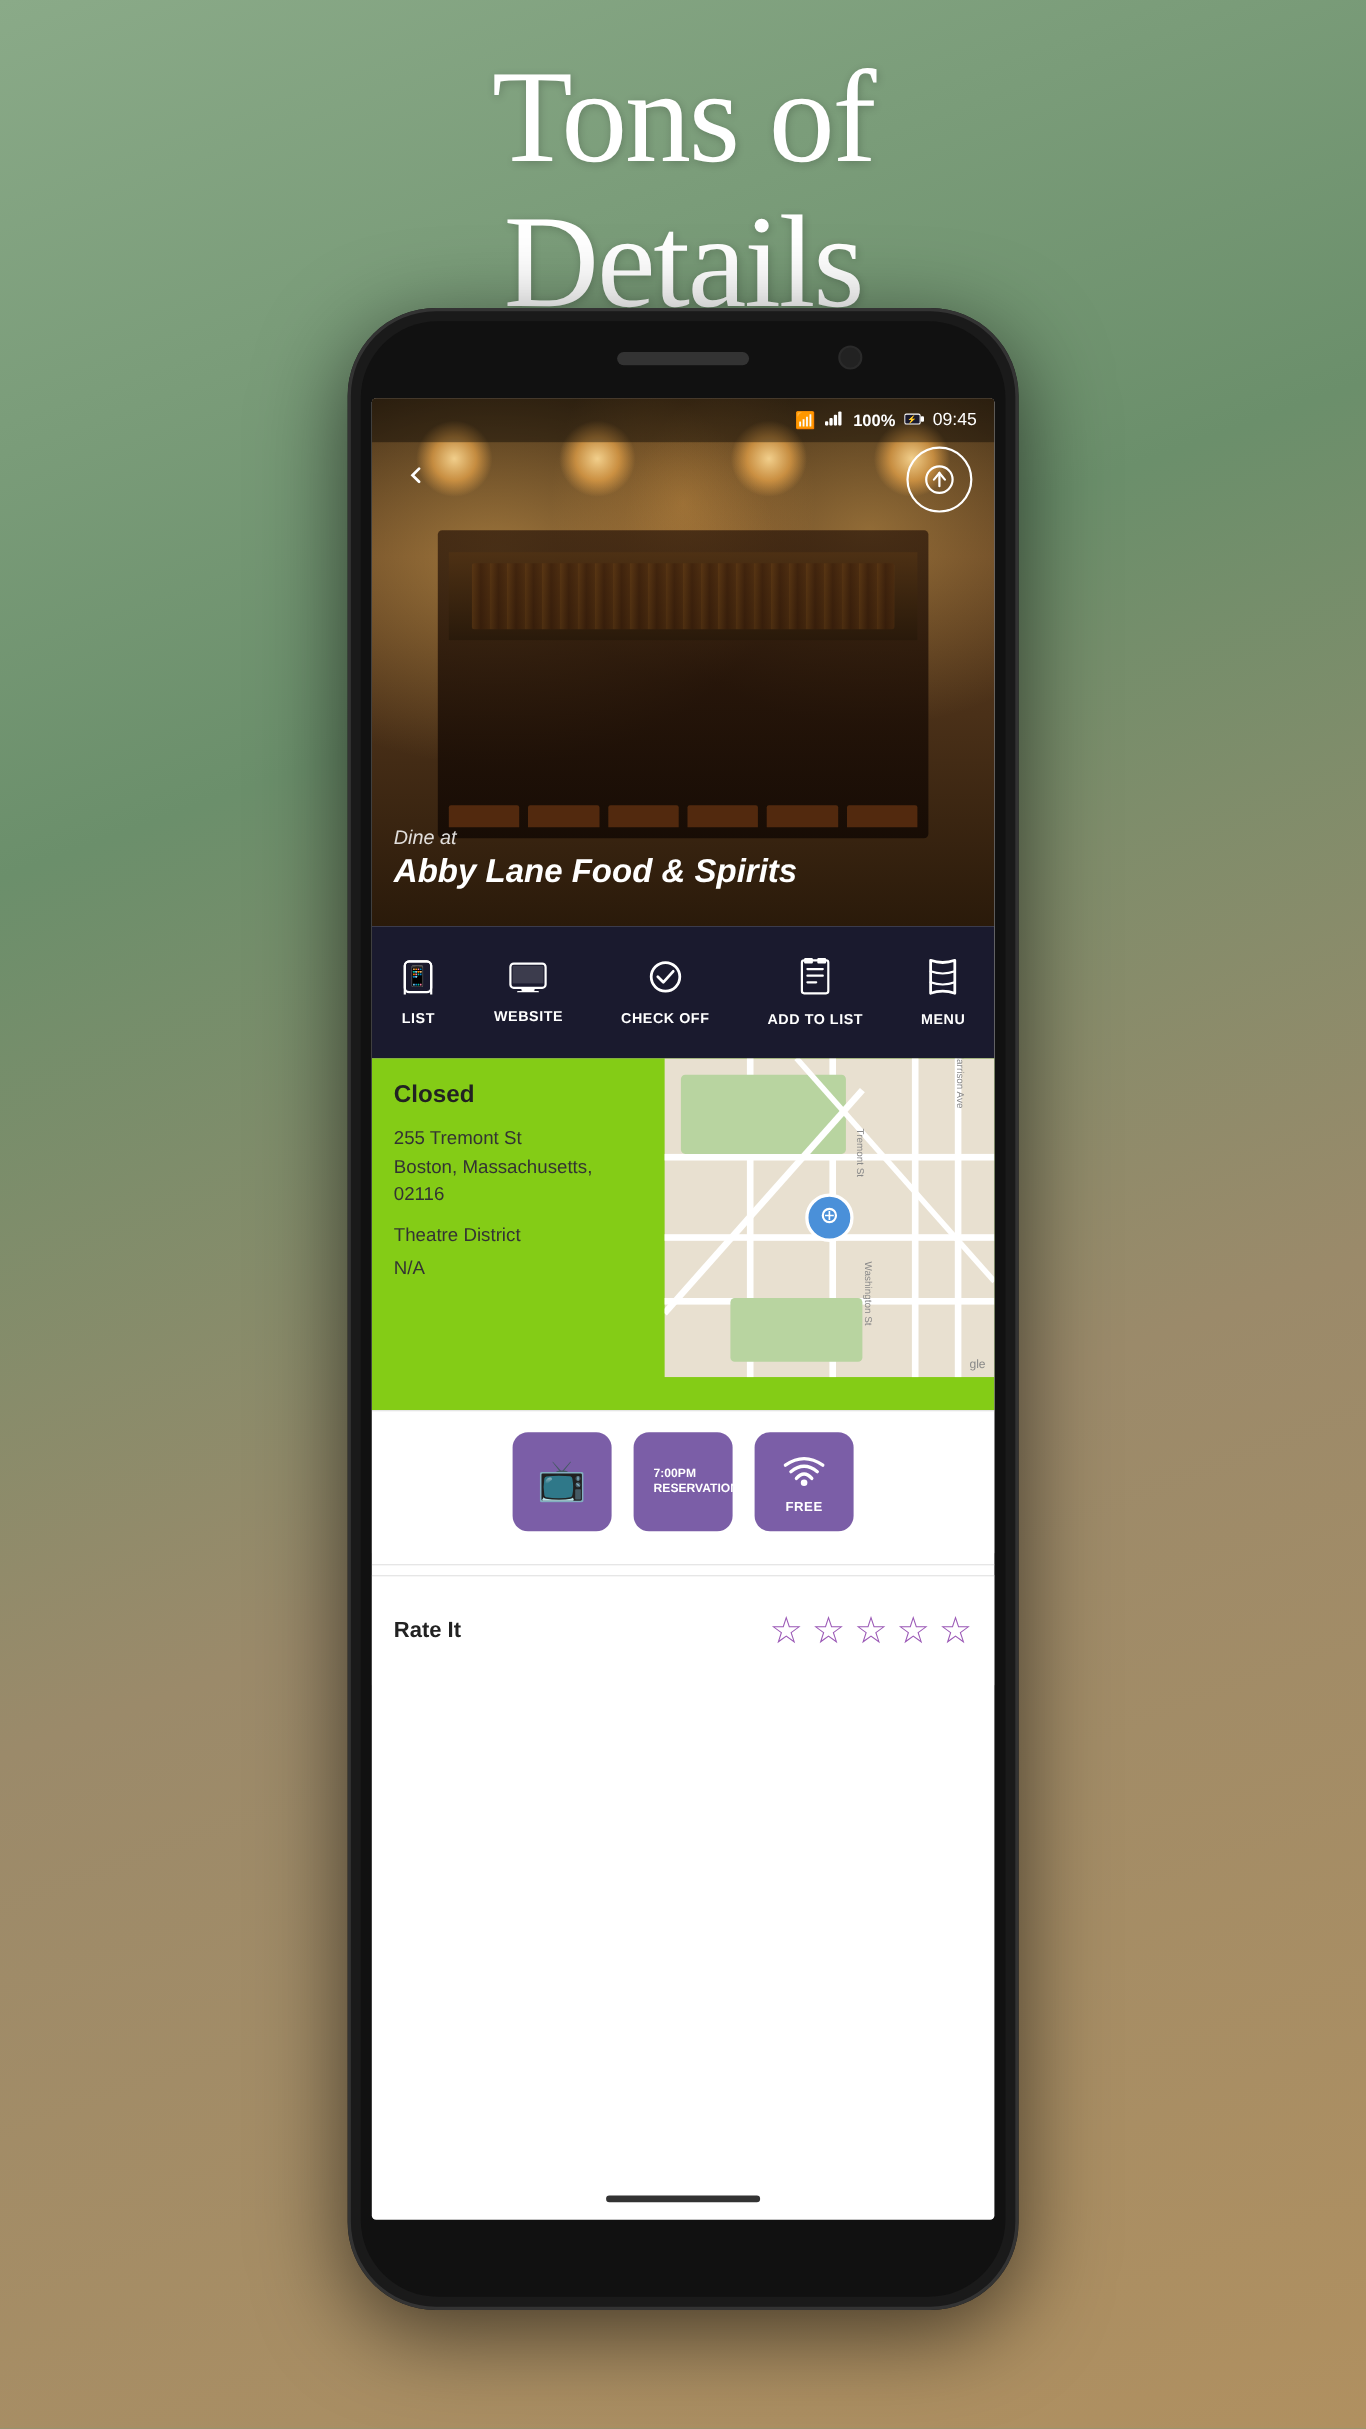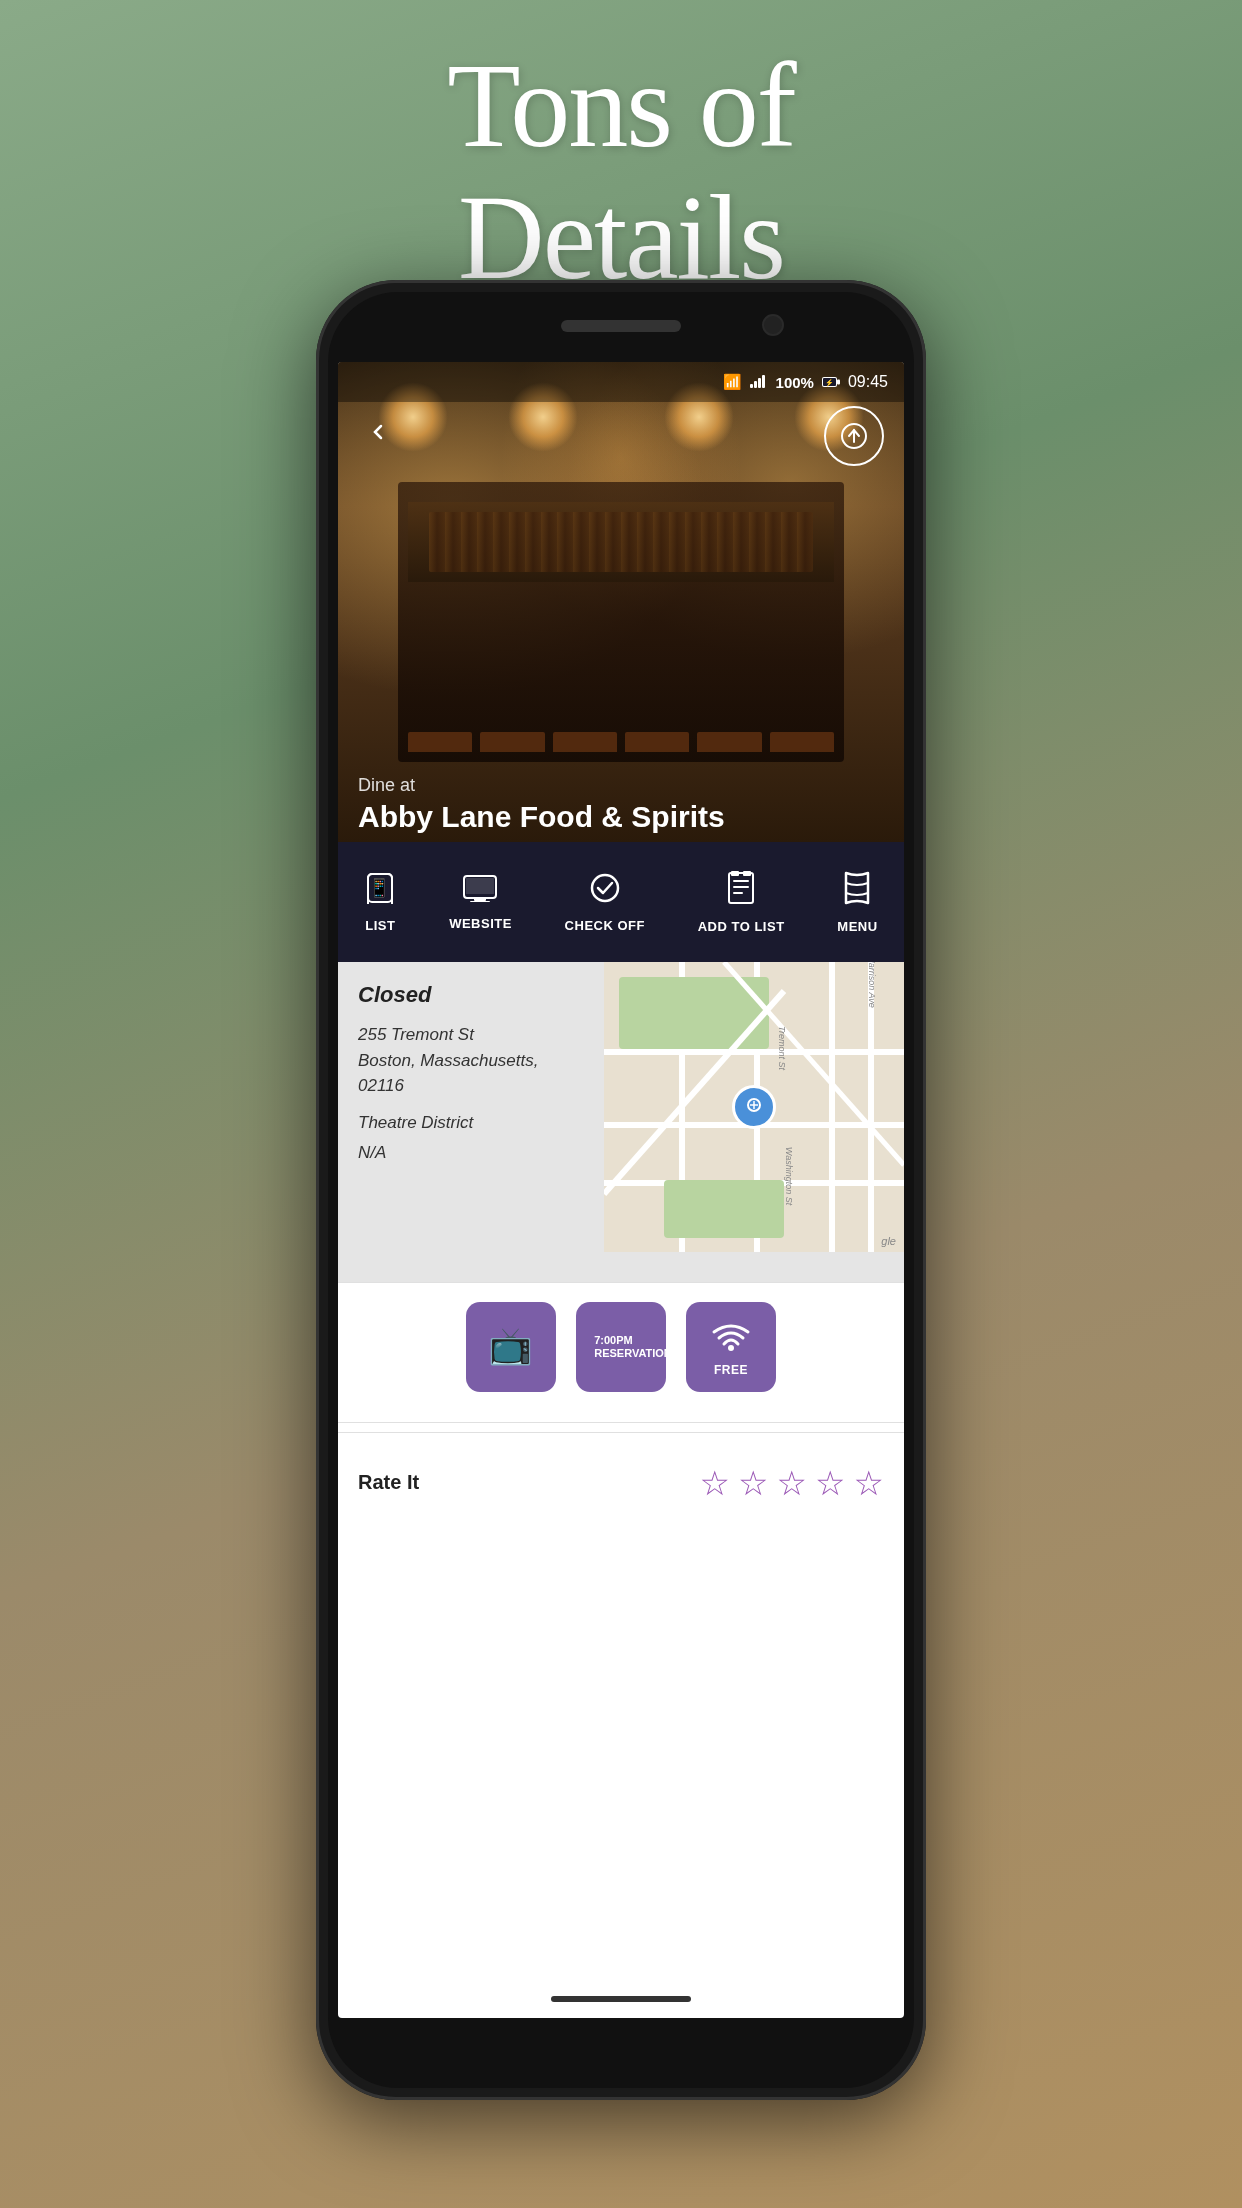--- a/index.html
+++ b/index.html
@@ -178,24 +178,25 @@
       align-items: center;
       justify-content: center;
       z-index: 15;
       color: white;
       font-size: 22px;
     }
 
     
     .hero-text {
       position: absolute;
-      bottom: 8px;
+      bottom: 32px;
       left: 20px;
       right: 20px;
       z-index: 15;
+      font-style: italic;
     }
     .hero-subtitle {
       color: rgba(255,255,255,0.85);
       font-size: 18px;
       margin-bottom: 4px;
     }
     .hero-title {
       color: white;
       font-size: 30px;
       font-weight: 700;
@@ -226,22 +227,21 @@
     .action-label {
       font-size: 13px;
       font-weight: 600;
       letter-spacing: 0.5px;
     }
 
     
     .info-section {
       position: absolute;
       top: 600px; left: 0; right: 0;
-      background: #e5e5e5;
-      font-style: italic;
+      background: #84cc16;
     }
 
     .info-left {
       position: absolute;
       top: 0; left: 0;
       width: 290px;
       padding: 20px;
     }
 
     .status-closed {

